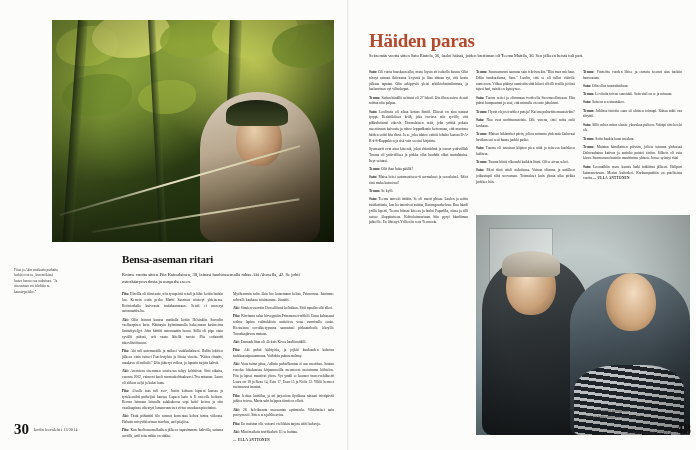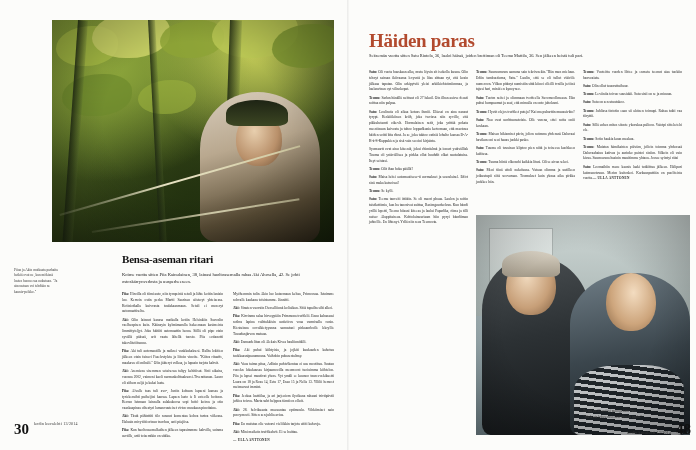--- a/index.html
+++ b/index.html
@@ -144,21 +144,21 @@
   .col .speaker { font-weight: bold; }
   .col .credit { font-weight: bold; font-size: 3.3px; letter-spacing: 0.3px; }
 
   .lcol1 { left: 122px; top: 292px; width: 101px; }
   .lcol2 { left: 233px; top: 292px; width: 101px; }
 
   .footer-left {
     position: absolute;
     left: 14px; bottom: 12px;
     display: flex;
-    align-items: flex-start;
+    align-items: center;
     gap: 5px;
   }
   .folio {
     font-family: "Liberation Serif", serif;
     font-size: 15px;
     font-weight: bold;
     color: #111;
   }
   .folio-meta {
     font-size: 4px;

